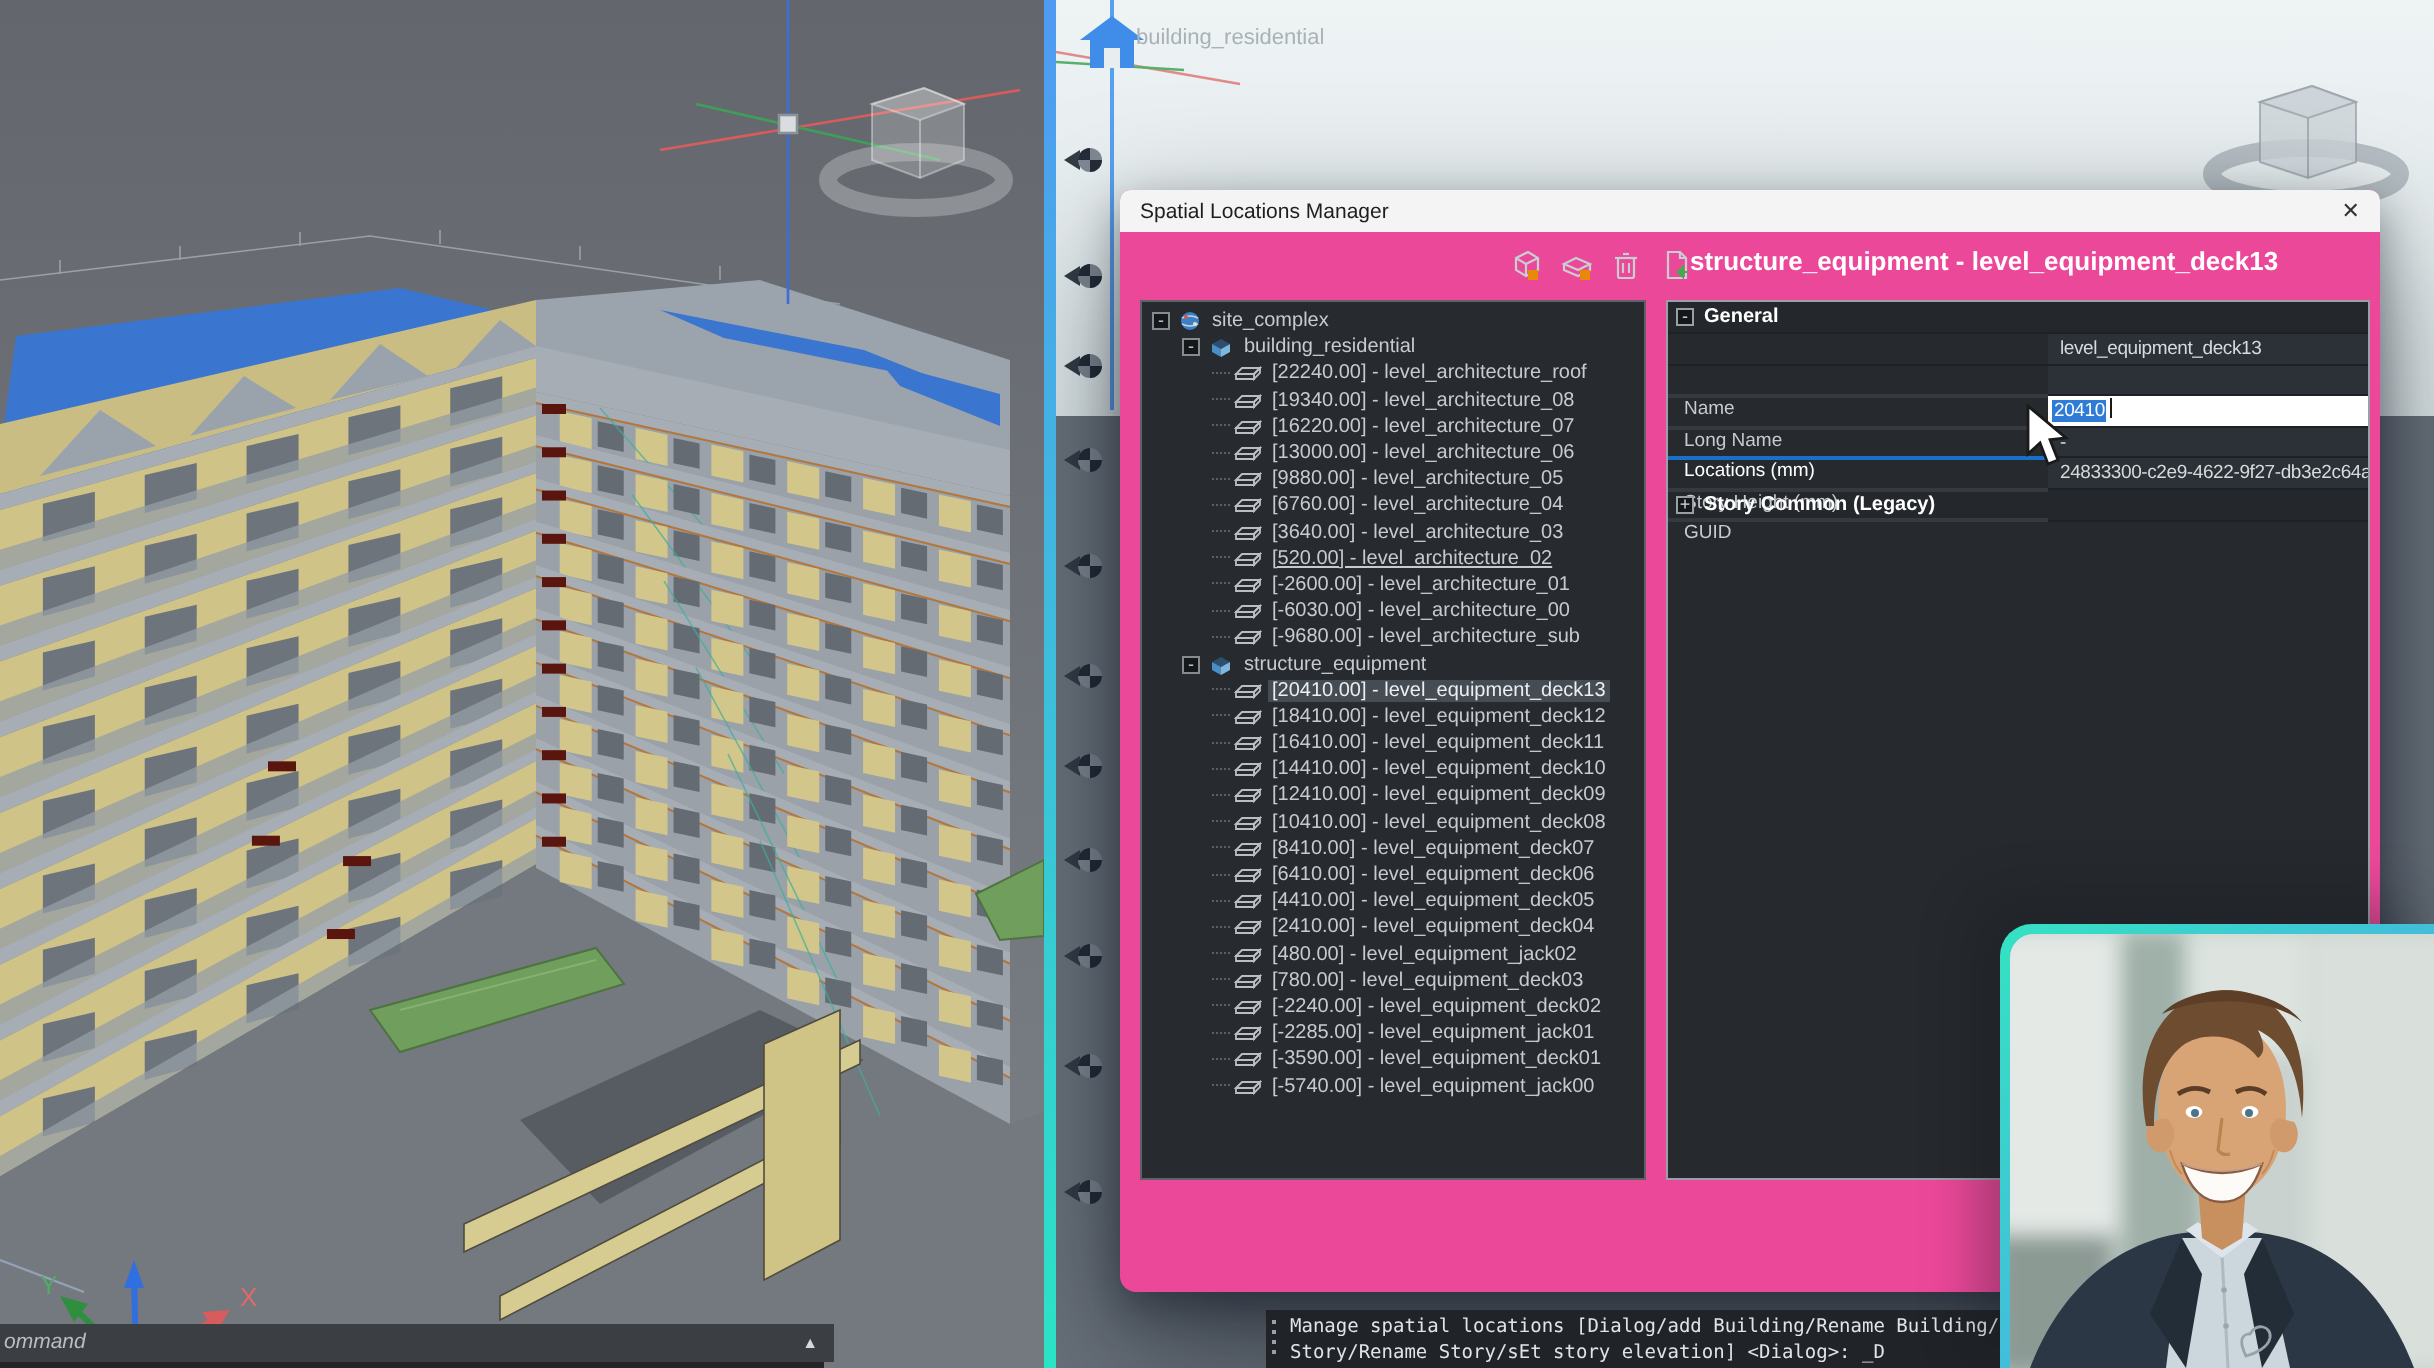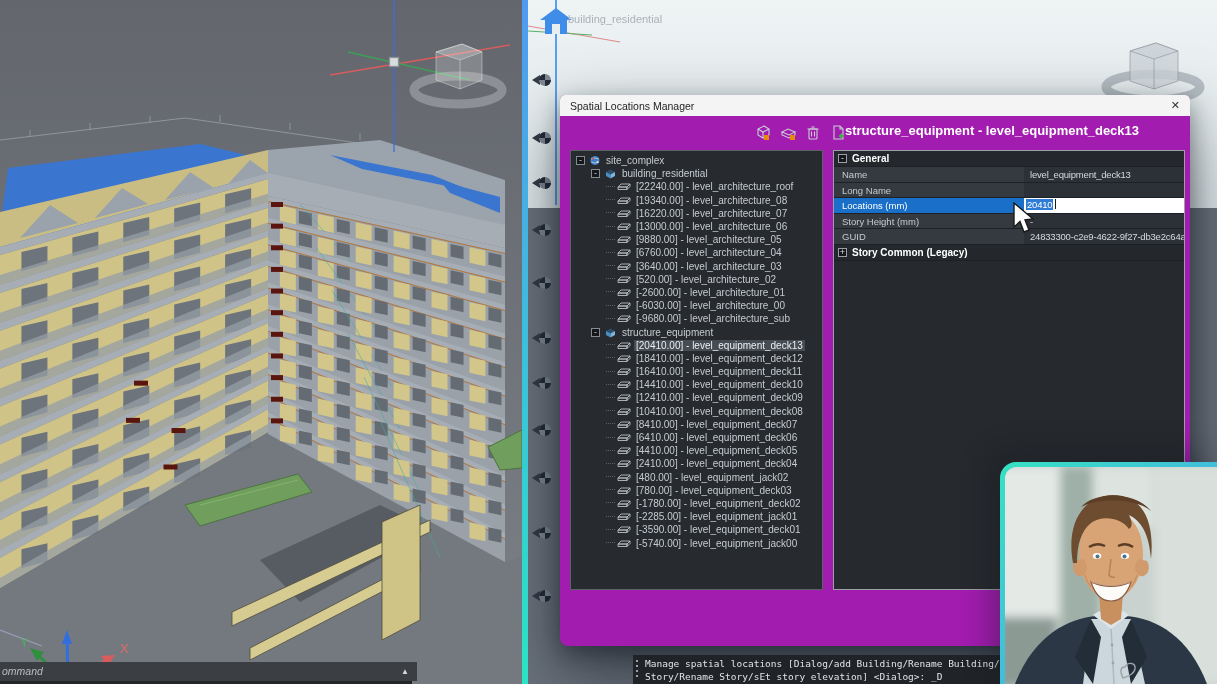--- a/index.html
+++ b/index.html
@@ -22,21 +22,21 @@
   
   .pane-right{position:absolute;left:528px;top:0;width:689px;height:684px;background:#6a727c;overflow:hidden;}
   .light-strip{position:absolute;left:0;top:0;width:689px;height:208px;
     background:linear-gradient(#eef3f4,#dfe8ea);}
   .model-label{position:absolute;left:40px;top:13px;font-size:11px;color:#a9b2b6;}
   .survey{position:absolute;left:0;top:0;}
   .lvlmark{position:absolute;}
 
   
   .dialog{position:absolute;left:32px;top:95px;width:630px;height:551px;border-radius:5px 5px 8px 8px;
-    background:#a21caf;box-shadow:0 30px 70px rgba(10,15,25,.5),0 8px 22px rgba(10,15,25,.4);}
+    background:#ec4899;box-shadow:0 30px 70px rgba(10,15,25,.5),0 8px 22px rgba(10,15,25,.4);}
   .titlebar{height:21px;background:#f4f4f4;border-radius:5px 5px 0 0;display:flex;align-items:center;
     padding:0 10px;font-size:10.5px;color:#1e1e1e;}
   .titlebar .close{margin-left:auto;color:#333;font-size:11px;cursor:default;}
   .dlg-body{position:absolute;left:0;top:21px;right:0;bottom:0;}
   .toolbar{position:absolute;left:195px;top:8px;display:flex;gap:9px;align-items:center;}
   .toolbar .tbtn{width:16px;height:17px;display:inline-block;}
   .dlg-header{position:absolute;left:285px;top:7px;font-weight:bold;font-size:13px;color:#fff;white-space:nowrap;}
 
   .tree-panel{position:absolute;left:10px;top:34px;width:253px;height:440px;background:#272b2f;
     border:1px solid #5d6267;box-sizing:border-box;overflow:hidden;padding-top:3px;}
@@ -48,21 +48,21 @@
   .trow .tlabel{padding:0 2px;}
   .trow.selected .tlabel{background:#454c54;color:#eceef0;}
 
   .props-panel{position:absolute;left:273px;top:34px;width:352px;height:440px;background:#26292d;
     border:1px solid #9aa0a5;box-sizing:border-box;overflow:hidden;}
   .psection{height:15px;background:#24282d;border-bottom:1px solid #1d2024;display:flex;align-items:center;
     gap:5px;padding-left:4px;color:#fff;font-weight:bold;font-size:10px;}
   .psection .sq{width:9px;height:9px;box-sizing:border-box;border:1px solid #9aa0a5;background:#15181b;
     color:#d6dadd;font-size:9px;line-height:7px;text-align:center;font-weight:normal;}
   .prow{display:flex;height:14.6px;border-bottom:1px solid #1d2024;font-size:9.5px;}
-  .plabel{flex:0 0 190px;background:#343a40;color:#c6cbd0;padding:2px 0 0 8px;box-sizing:border-box;}
+  .plabel{flex:0 0 190px;background:#343a40;color:#c6cbd0;padding:2px 0 0 8px;box-sizing:border-box;margin-top:30px;}
   .pvalue{flex:1;background:#2c3137;color:#d6dadd;padding:2px 0 0 6px;box-sizing:border-box;
     white-space:nowrap;letter-spacing:-0.2px;}
   .prow.hl .plabel{background:#1a70c8;color:#fff;}
   .pvalue.edit{background:#fff;padding:1px 2px 0 2px;}
   .pvalue.edit .sel{background:#2e7cd6;color:#fff;padding:0 1px;}
   .pvalue.edit .caret{display:inline-block;width:1px;height:10px;background:#1a1a1a;margin-left:2px;vertical-align:-1px;}
 
   
   .cmdwin{position:absolute;left:105px;top:655px;width:368px;height:29px;background:#202327;
     color:#e0e4e7;font-family:"DejaVu Sans Mono",monospace;font-size:9.5px;line-height:13px;
@@ -661,21 +661,21 @@
                 <svg width="14" height="9">
                   <g fill="none" stroke="#b9bec3" stroke-width="0.9">
                     <polygon points="1,5 4,2 13,2 10,5"></polygon>
                     <polygon points="1,5 10,5 10,7.5 1,7.5"></polygon>
                     <polygon points="10,5 13,2 13,4.5 10,7.5"></polygon>
                   </g>
                 </svg>
               </span>
               <span class="tlabel">[3640.00] - level_architecture_03</span>
             </div>
-            <div class="trow" style="padding-left: 35px;">
+            <div class="trow" style="padding-left: 35px; text-decoration: underline;">
               <span class="twig"></span>
               <span class="ticon">
                 <svg width="14" height="9">
                   <g fill="none" stroke="#b9bec3" stroke-width="0.9">
                     <polygon points="1,5 4,2 13,2 10,5"></polygon>
                     <polygon points="1,5 10,5 10,7.5 1,7.5"></polygon>
                     <polygon points="10,5 13,2 13,4.5 10,7.5"></polygon>
                   </g>
                 </svg>
               </span>
@@ -891,21 +891,21 @@
               <span class="twig"></span>
               <span class="ticon">
                 <svg width="14" height="9">
                   <g fill="none" stroke="#b9bec3" stroke-width="0.9">
                     <polygon points="1,5 4,2 13,2 10,5"></polygon>
                     <polygon points="1,5 10,5 10,7.5 1,7.5"></polygon>
                     <polygon points="10,5 13,2 13,4.5 10,7.5"></polygon>
                   </g>
                 </svg>
               </span>
-              <span class="tlabel">[-1780.00] - level_equipment_deck02</span>
+              <span class="tlabel">[-2240.00] - level_equipment_deck02</span>
             </div>
             <div class="trow" style="padding-left: 35px;">
               <span class="twig"></span>
               <span class="ticon">
                 <svg width="14" height="9">
                   <g fill="none" stroke="#b9bec3" stroke-width="0.9">
                     <polygon points="1,5 4,2 13,2 10,5"></polygon>
                     <polygon points="1,5 10,5 10,7.5 1,7.5"></polygon>
                     <polygon points="10,5 13,2 13,4.5 10,7.5"></polygon>
                   </g>

